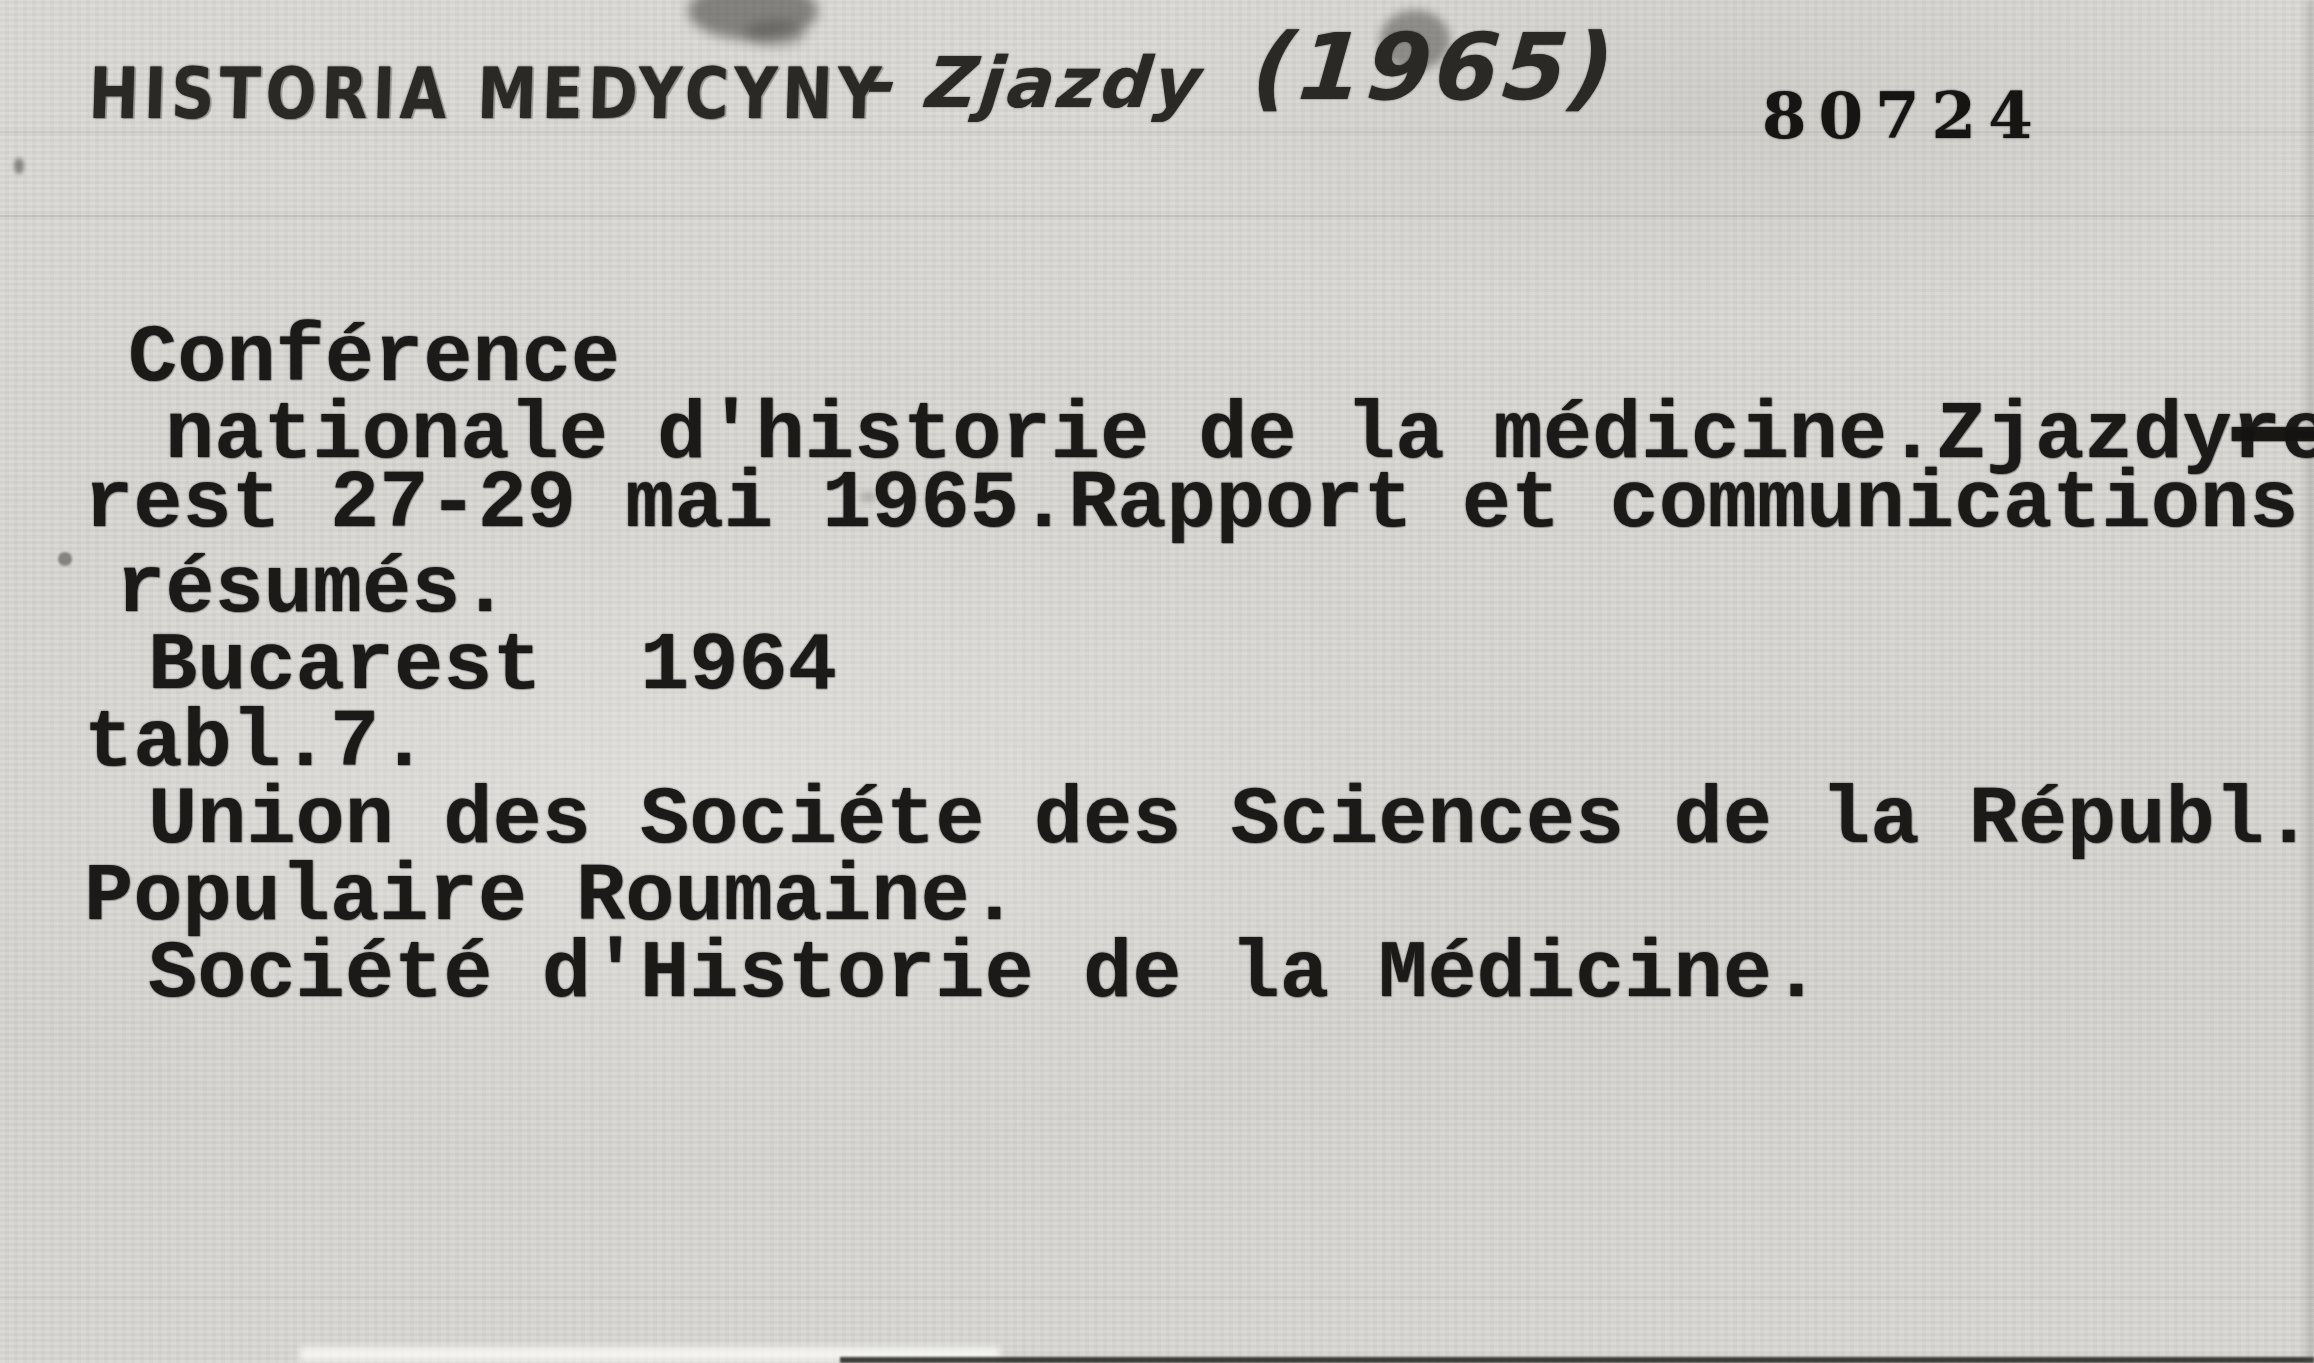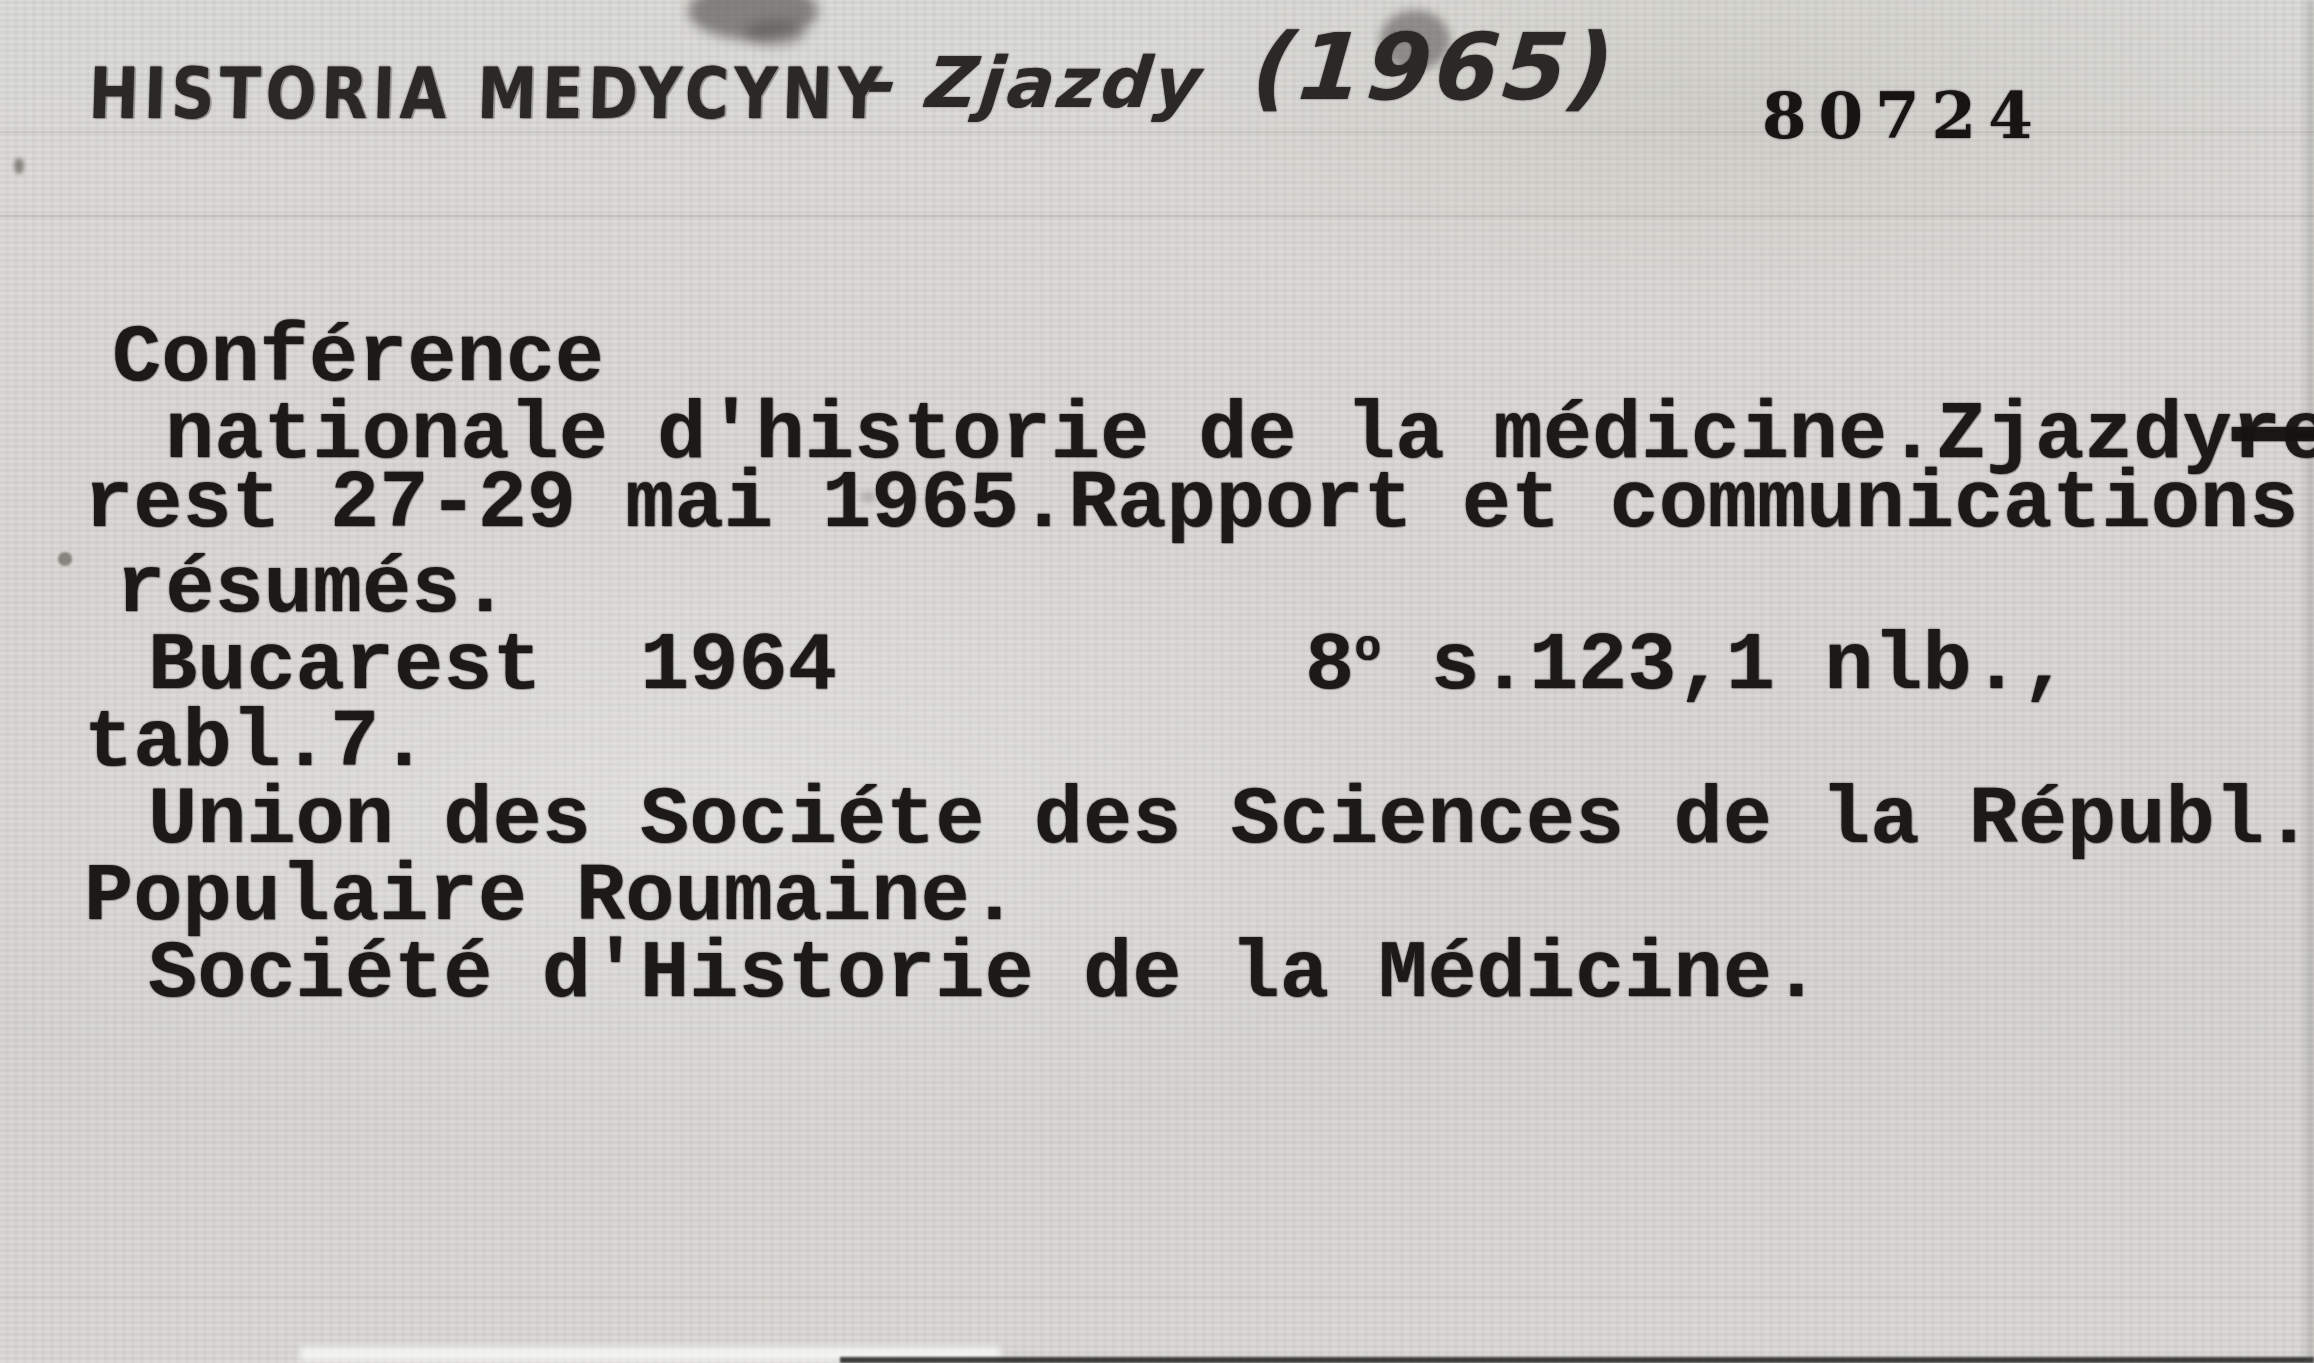--- a/index.html
+++ b/index.html
@@ -68,21 +68,21 @@
   }
 
   
   .tline{
     position:absolute;white-space:pre;
     font-family:"Liberation Mono","DejaVu Sans Mono",monospace;
     font-weight:bold;font-size:82px;line-height:82px;
     color:#1b1a18;letter-spacing:0px;
     text-shadow:0 0 2px rgba(25,24,22,0.75), 1px 1px 0 rgba(25,24,22,0.2);
   }
-  .l1{left:112px;top:318px;text-align:right;}
+  .l1{left:128px;top:318px;text-align:right;}
   .l2{left:165px;top:395px;}
   .l3{left:84px;top:464px;}
   .l4{left:84px;top:549px;margin-left:32px;}
   .l5a{left:148px;top:626px;}
   .l5b{left:1305px;top:626px;}
   .l6{left:84px;top:703px;}
   .l7{left:148px;top:780px;}
   .l8{left:84px;top:857px;}
   .l9{left:148px;top:934px;}
   .struck{
@@ -117,20 +117,19 @@
   <span class="acc-num">80724</span>
 
   <div class="tline l1">Conférence</div>
 
   <div class="tline l2"><span>nationale d'historie de la médicine.Zjazdy</span><span class="struck">re</span><span>-</span></div>
 
   <div class="tline l3">rest 27-29 mai 1965.Rapport et communications</div>
   <div class="tline l4">résumés.</div>
 
   <div class="tline l5a">Bucarest  1964</div>
-  <div class="tline l5b"><span>8</span><sup class="deg">o</sup><span> s.123,1 nlb.,</span></div>
 
   <div class="tline l6">tabl.7.</div>
   <div class="tline l7">Union des Sociéte des Sciences de la Républ.</div>
   <div class="tline l9">Société d'Historie de la Médicine.</div>
   <div class="tline l8">Populaire Roumaine.</div>
 
 </div>
 
 </body></html>

